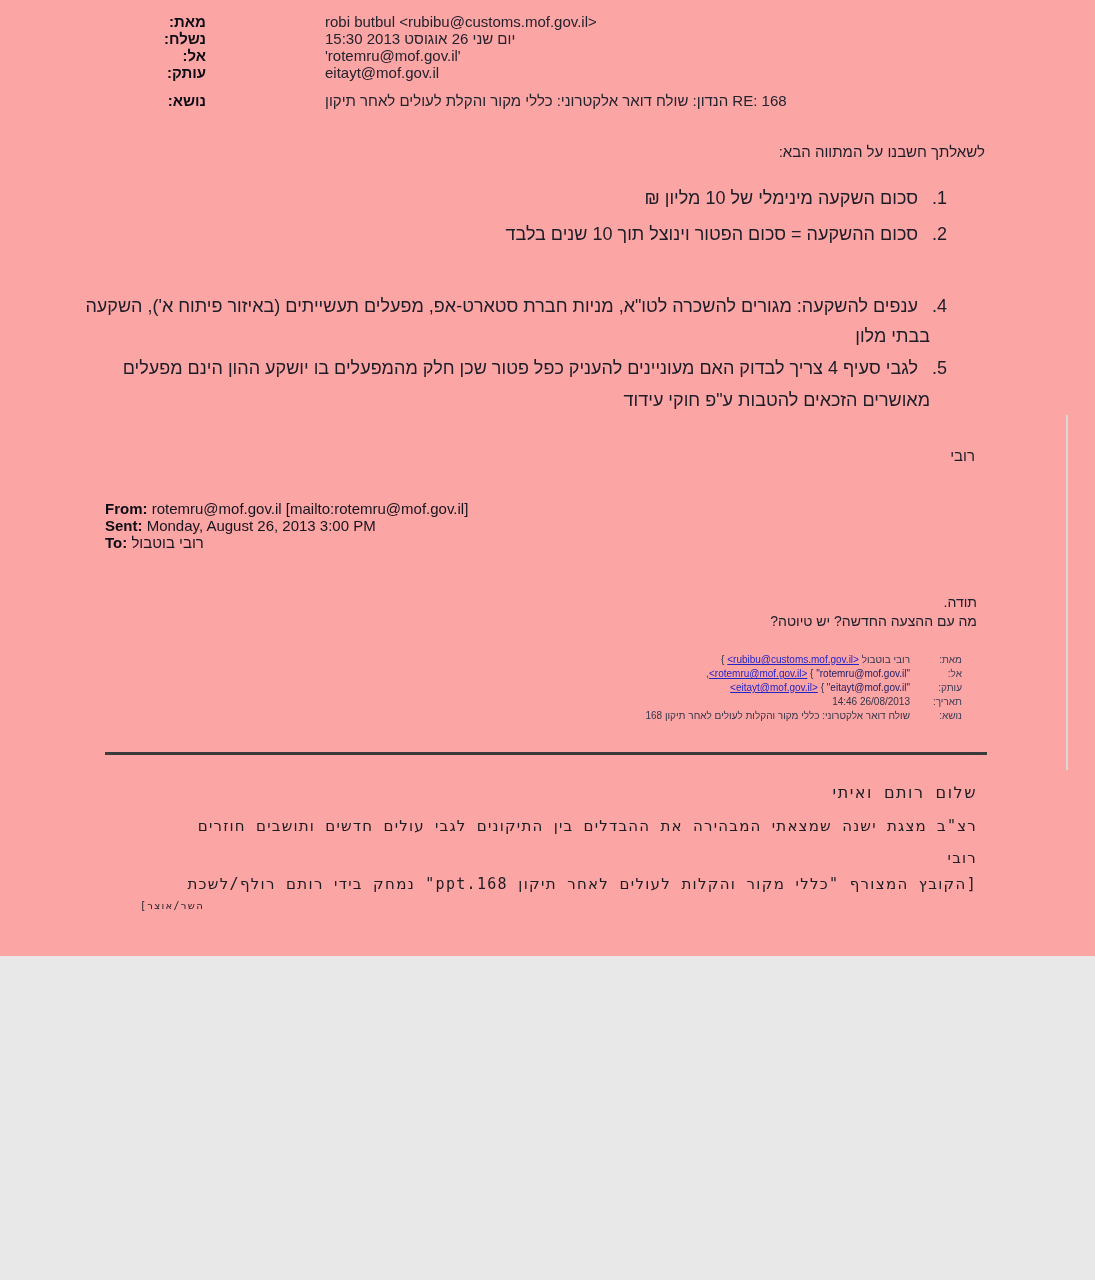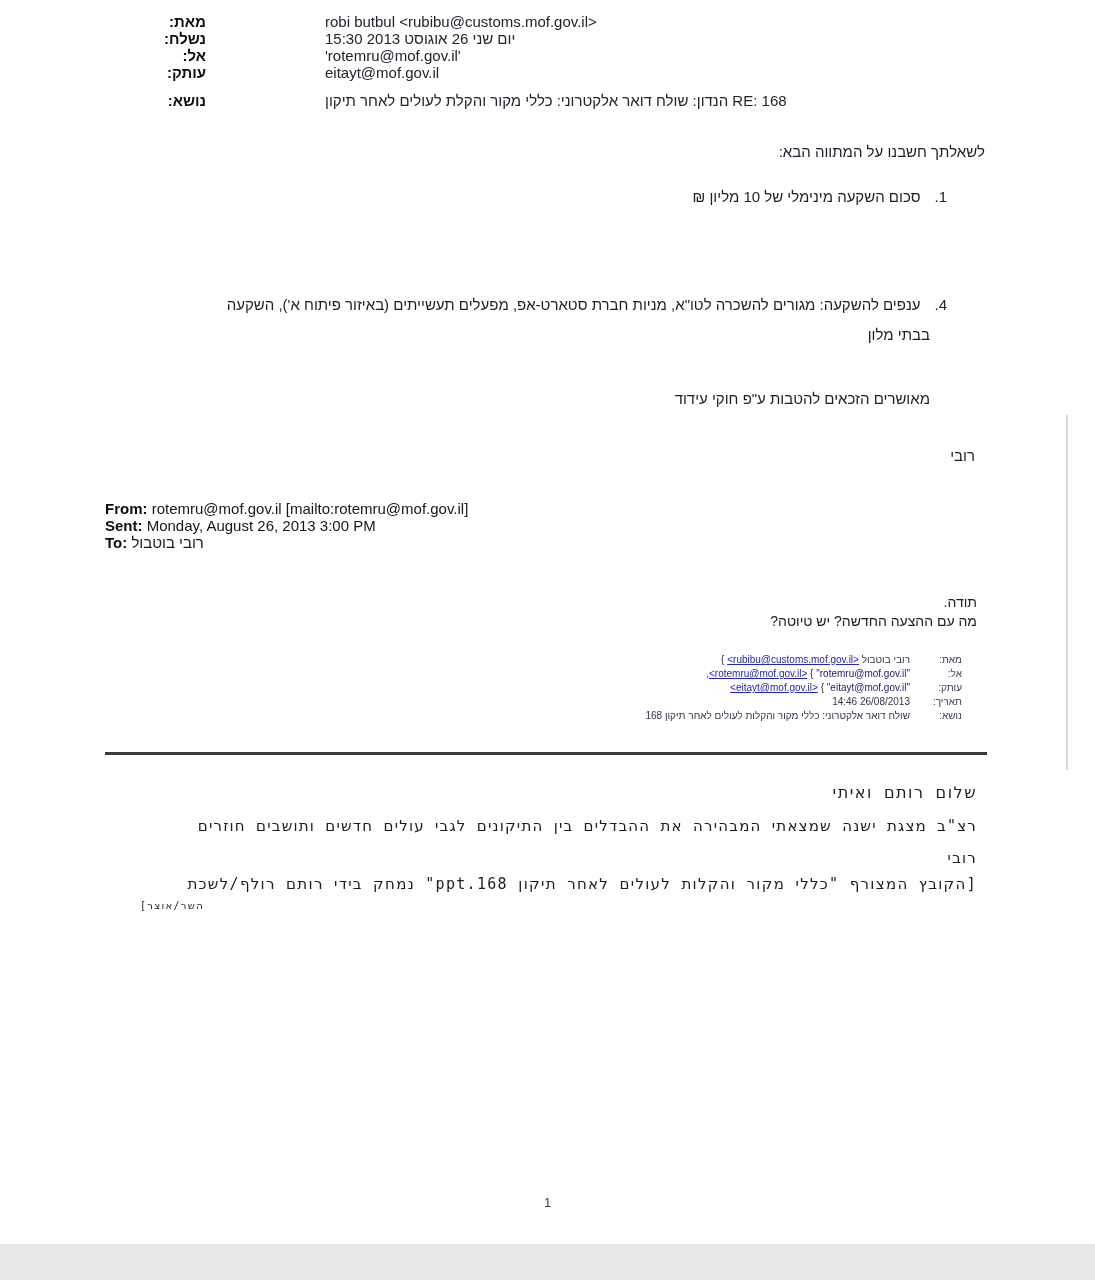--- a/index.html
+++ b/index.html
@@ -1,35 +1,35 @@
 <!DOCTYPE html>
 <html lang="he"><head>
 <meta charset="utf-8">
 <style>
   html,body{margin:0;padding:0;background:#e8e8e8;}
   .page{
     position:relative;
-    width:1095px;height:1244px;
+    width:1095px;height:956px;
     margin:0 auto;
-    background:#ffffff;
+    background:#fca5a5;
     font-family:"Liberation Sans","DejaVu Sans",sans-serif;
     color:#1d1d28;
     overflow:hidden;
   }
   .abs{position:absolute;white-space:nowrap;}
   
   .hdr-label{
     left:100px;width:106px;
     direction:rtl;text-align:right;
     font-weight:bold;font-size:15px;color:#0c0c14;
   }
   .hdr-value{left:325px;font-size:15px;color:#23232e;}
   
   .intro{right:110px;direction:rtl;font-size:15px;}
-  .li{direction:rtl;font-size:15px;}
+  .li{direction:rtl;font-size:18px;}
   .li .num{display:inline-block;margin-left:14px;}
   
   .q-row{left:105px;font-size:15px;color:#15151f;}
   .q-row b{color:#0c0c14;}
   .rtl-inline{direction:rtl;unicode-bidi:isolate;}
   .sig{right:120px;direction:rtl;font-size:15px;}
   .thanks{right:118px;direction:rtl;font-size:14px;color:#20202b;}
   
   .s-row{right:133px;font-size:10px;display:flex;flex-direction:row-reverse;align-items:baseline;}
   .s-label{width:40px;direction:rtl;text-align:right;color:#3c3c55;margin-left:12px;}
@@ -71,25 +71,31 @@
   <div class="abs hdr-value" style="top:64px">eitayt@mof.gov.il</div>
 
   <div class="abs hdr-label" style="top:92px">נושא:</div>
   <div class="abs hdr-value" style="top:92px">הנדון: שולח דואר אלקטרוני: כללי מקור והקלת לעולים לאחר תיקון RE: 168</div>
 
   <div class="abs intro" style="top:143px">לשאלתך חשבנו על המתווה הבא:</div>
 
   <div class="abs li" style="top:188px;right:148px">
     <span class="num">1.</span><span>סכום השקעה מינימלי של 10 מליון ₪</span>
   </div>
+  <div class="abs li" style="top:224px;right:148px">
+    <span class="num">2.</span><span>סכום ההשקעה = סכום הפטור וינוצל תוך 10 שנים בלבד</span>
+  </div>
   <div class="abs li" style="top:296px;right:148px">
     <span class="num">4.</span><span>ענפים להשקעה: מגורים להשכרה לטו"א, מניות חברת סטארט-אפ, מפעלים תעשייתים (באיזור פיתוח א'), השקעה</span>
   </div>
   <div class="abs li" style="top:326px;right:165px">
     <span>בבתי מלון</span>
+  </div>
+  <div class="abs li" style="top:358px;right:148px">
+    <span class="num">5.</span><span>לגבי סעיף 4 צריך לבדוק האם מעוניינים להעניק כפל פטור שכן חלק מהמפעלים בו יושקע ההון הינם מפעלים</span>
   </div>
   <div class="abs li" style="top:390px;right:165px">
     <span>מאושרים הזכאים להטבות ע"פ חוקי עידוד</span>
   </div>
 
   <div class="abs sig" style="top:447px">רובי</div>
 
   <div class="abs q-row" style="top:500px">
     <b>From:</b>
     <span>rotemru@mof.gov.il [mailto:rotemru@mof.gov.il]</span>

